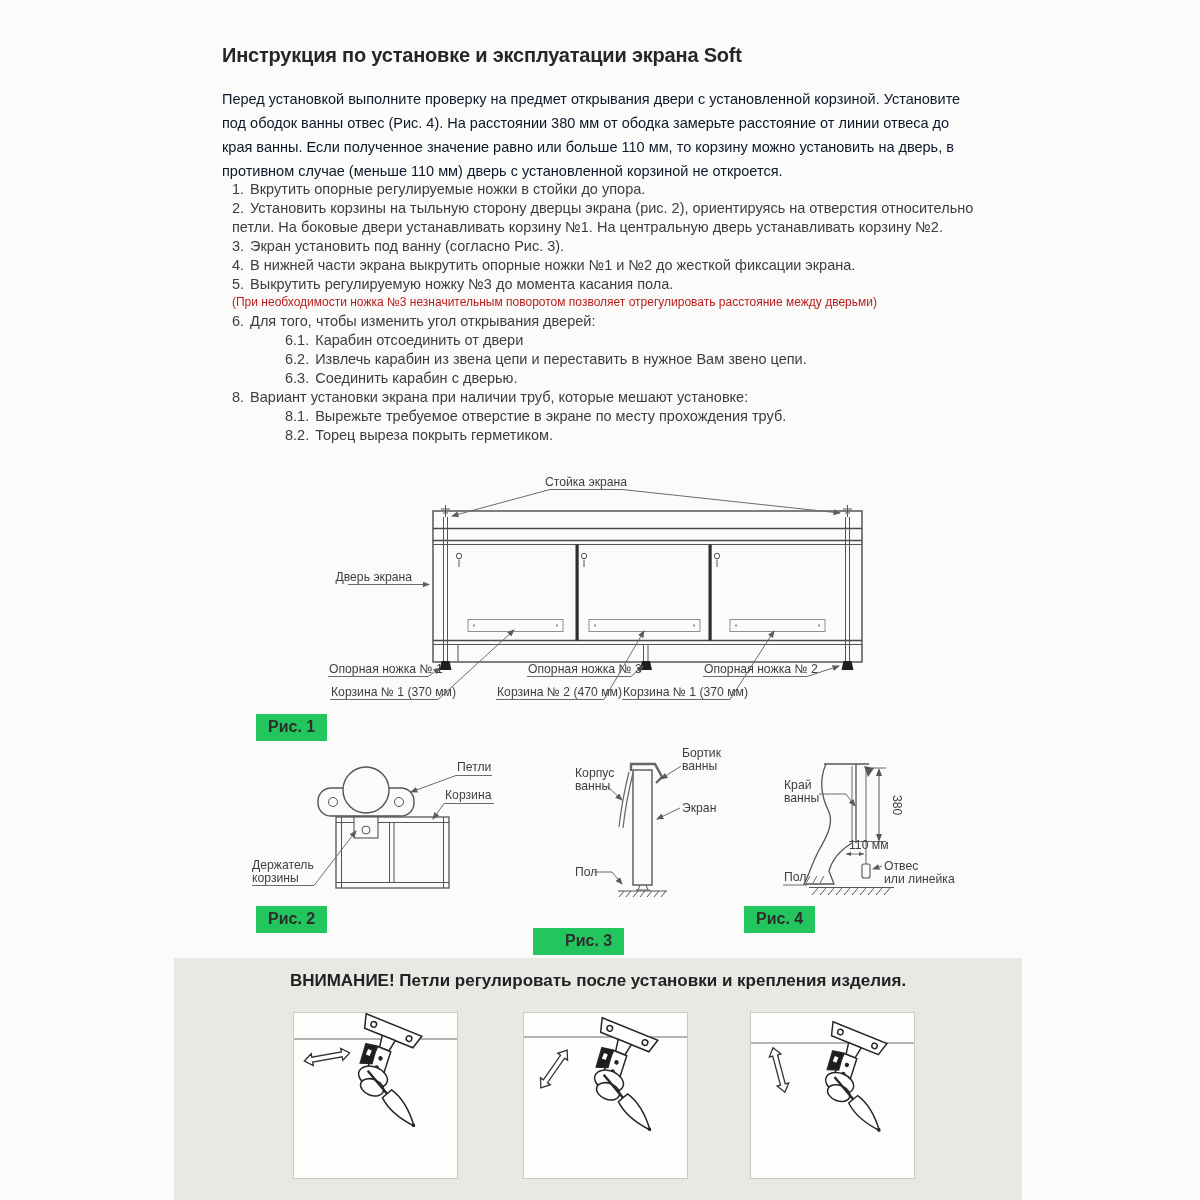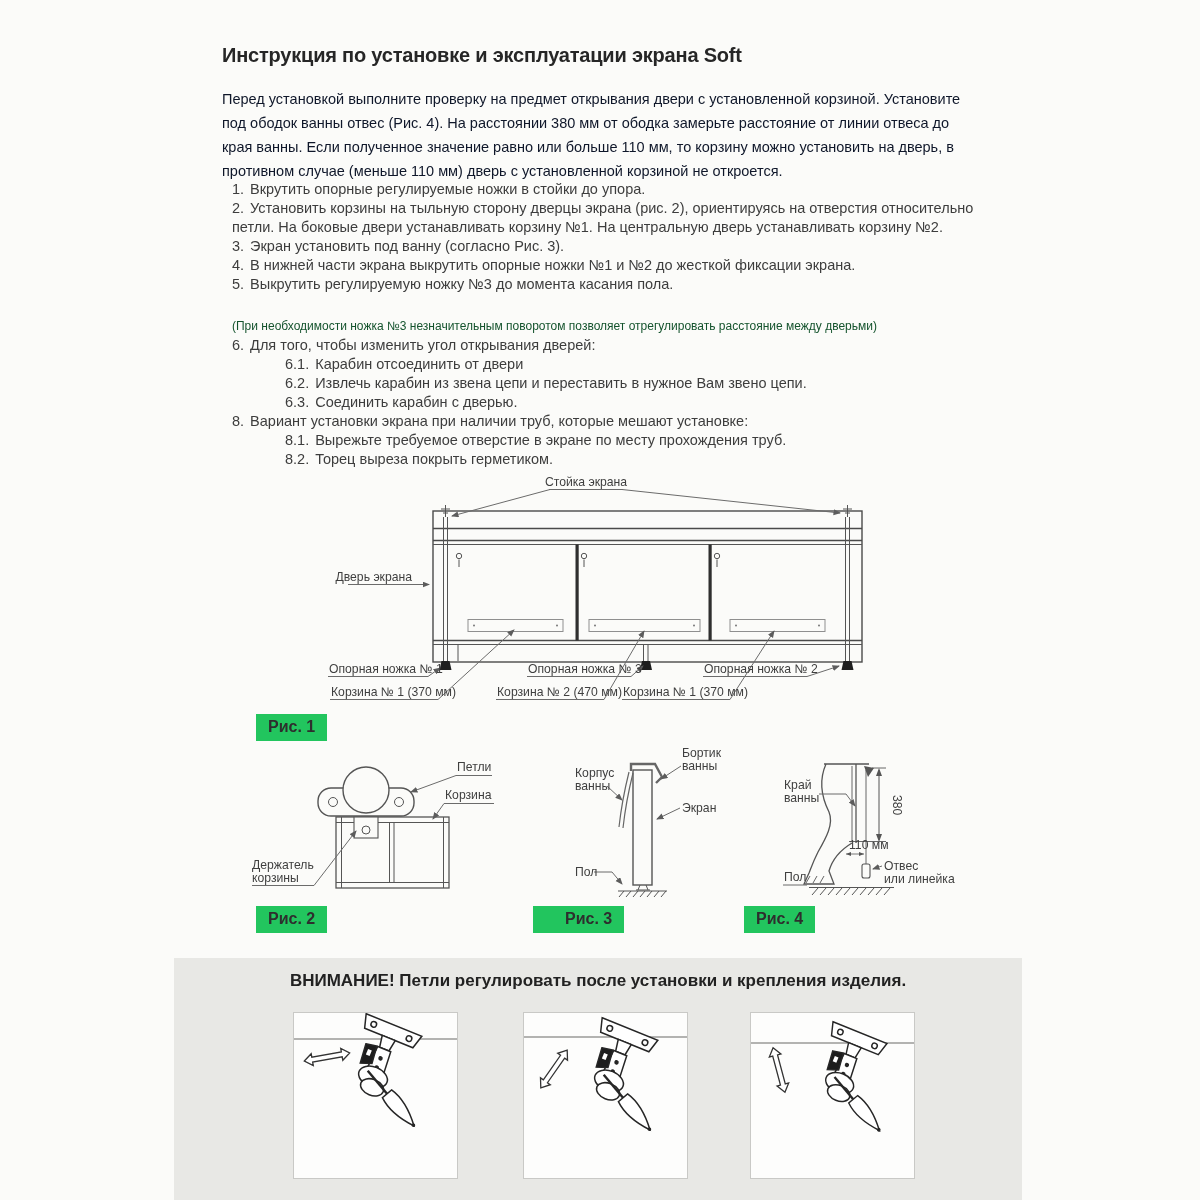--- a/index.html
+++ b/index.html
@@ -4,21 +4,21 @@
 <style>
   html,body{margin:0;padding:0;}
   #page{position:relative;width:1200px;height:1200px;background:#fbfbf9;
         font-family:"Liberation Sans",sans-serif;color:#3a3a3a;overflow:hidden;}
   .abs{position:absolute;}
   #title{left:222px;top:44px;width:780px;font-size:20px;font-weight:bold;color:#262626;letter-spacing:-0.2px;}
   #intro{left:222px;top:87px;width:758px;font-size:14.5px;line-height:24px;color:#0f172a;}
   #steps{left:232px;top:180px;width:760px;font-size:14.5px;line-height:18.9px;color:#3d3d3d;}
   .step .num{margin-right:6px;}
   .step.indent{padding-left:53px;}
-  .note{font-size:12px;color:#14532d;margin-top:24px;}
+  .note{font-size:12px;color:#b91c1c;}
   .badge{background:#22c55e;color:#2e2e2e;font-size:16px;font-weight:bold;
          padding:5px 12px 6px 12px;line-height:1;}
   #band{left:174px;top:958px;width:848px;height:242px;background:#e8e8e5;}
   #warning{left:174px;top:971px;width:848px;text-align:center;font-size:17px;font-weight:bold;color:#222;}
   .hinge-box{background:#fdfdfc;border:1px solid #c9c9c6;width:163px;height:165px;}
   #box1{left:293px;top:1012px;} #box2{left:523px;top:1012px;} #box3{left:750px;top:1012px;}
   svg{display:block;}
   svg text{font-family:"Liberation Sans",sans-serif;font-size:12.2px;fill:#3f3f3f;}
   .figline{stroke:#4a4a4a;stroke-width:1.4;fill:none;}
   .thin{stroke:#555;stroke-width:1;fill:none;}
@@ -204,21 +204,21 @@
       <line x1="612" y1="872" x2="622" y2="884" marker-end="url(#ah)"></line>
     </g>
     <text x="575" y="777">Корпус</text>
     <text x="575" y="790">ванны</text>
     <text x="682" y="757">Бортик</text>
     <text x="682" y="770">ванны</text>
     <text x="682" y="812">Экран</text>
     <text x="575" y="876">Пол</text>
   </svg>
 
-  <div class="badge abs" style="left:533px;top:906px;padding-left:32px;">Рис. 3</div>
+  <div class="badge abs" style="left:533px;top:928px;padding-left:32px;">Рис. 3</div>
 
   <svg class="abs" style="left:770px;top:742px;" width="190" height="158" viewBox="770 742 190 158">
     <g stroke="#555" stroke-width="1.3" fill="none">
       <line x1="824" y1="764" x2="869" y2="764"></line>
       <line x1="856" y1="764" x2="856" y2="843"></line>
       <line x1="852" y1="766" x2="852" y2="840" stroke-width="0.9"></line>
       <path d="M826,764 C818,782 823,800 829,812 C834,824 826,838 818,852 C813,862 811,868 809,873 L804,884 L834,884 L829,871 C833,857 842,849 852,843"></path>
       <line x1="810" y1="876" x2="806" y2="883" stroke-width="0.9"></line>
       <line x1="817" y1="876" x2="813" y2="883" stroke-width="0.9"></line>
       <line x1="824" y1="876" x2="820" y2="883" stroke-width="0.9"></line>

